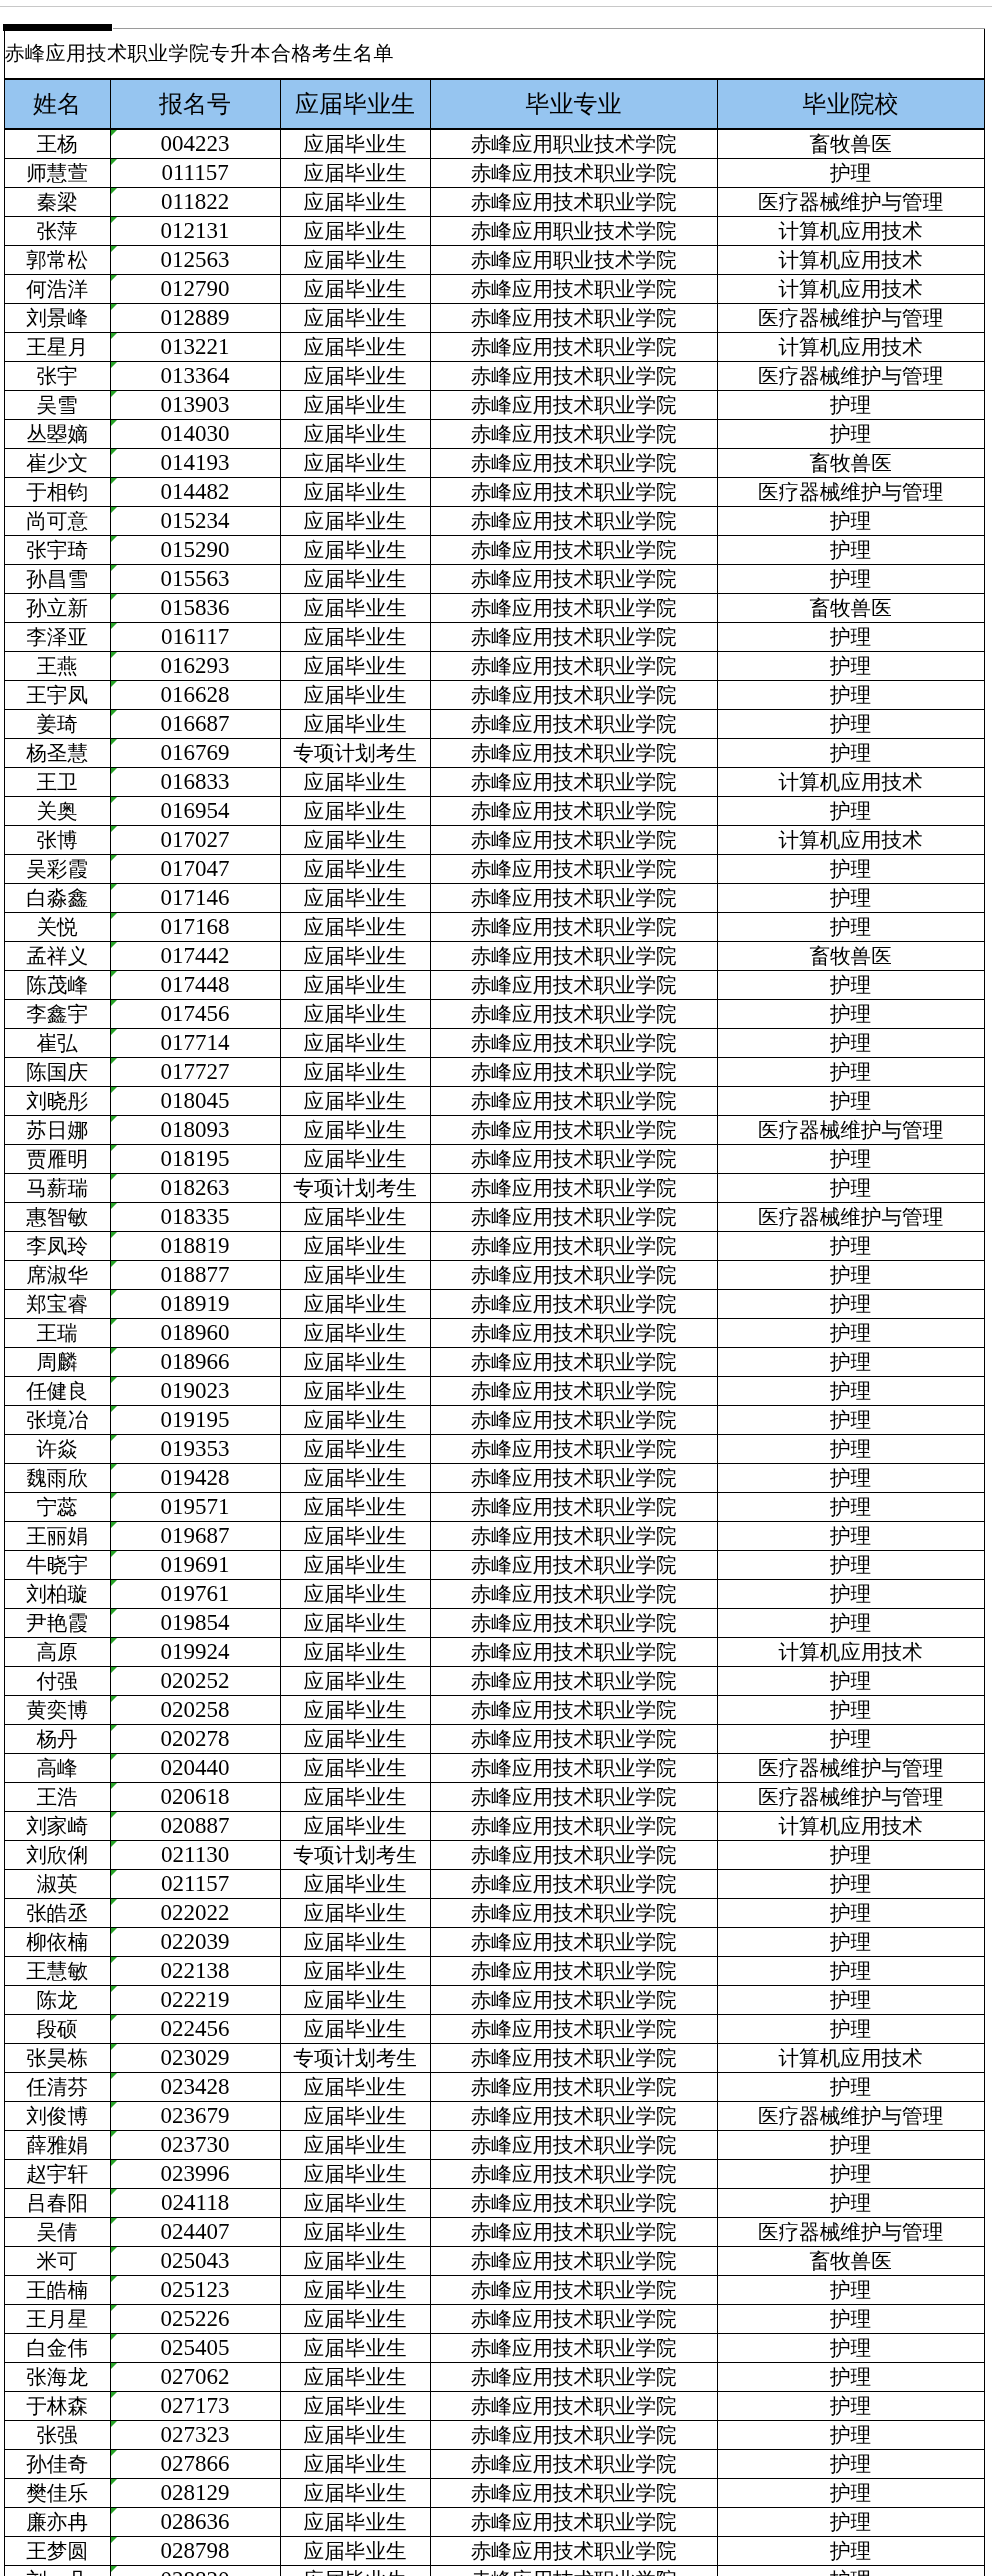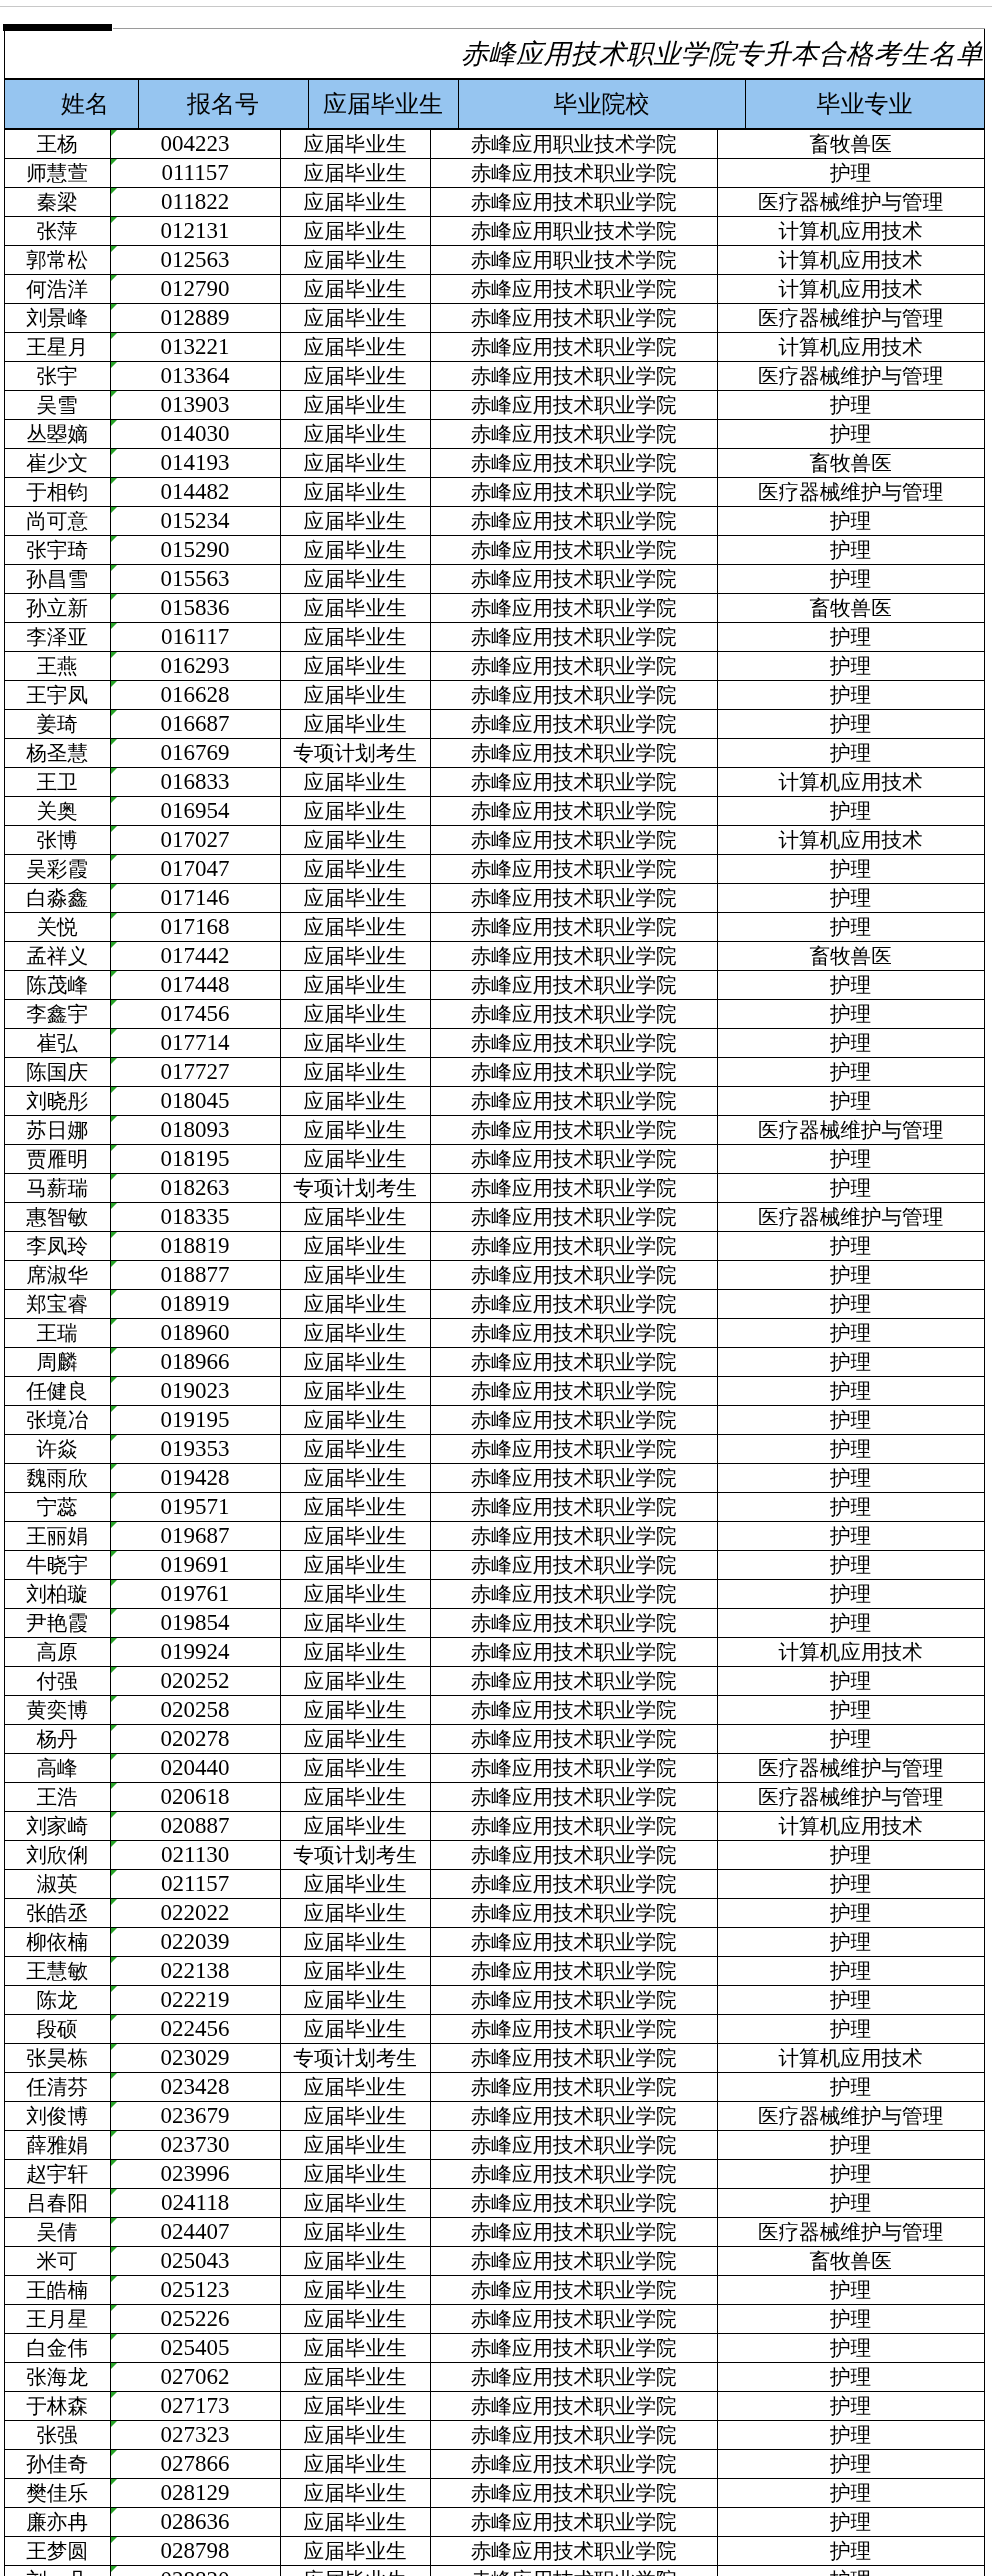--- a/index.html
+++ b/index.html
@@ -19,31 +19,31 @@
   .sheet{
     position:absolute;left:3.6px;top:29px;width:981px;
     border-left:1.5px solid var(--border-color);
     border-right:1.5px solid var(--border-color);
     box-sizing:border-box;background:#fff;
   }
   .corner-bar{position:absolute;left:-1.5px;top:-4.6px;width:109px;height:6.7px;background:var(--border-color);}
   .top-thin{position:absolute;left:108px;top:-1px;right:-1.5px;height:1px;background:#9a9a9a;}
   .title-row{
     height:49px;border-bottom:2.1px solid var(--border-color);
-    display:flex;align-items:center;justify-content:flex-end;
-    font-size:27px;letter-spacing:0.5px;white-space:nowrap;font-style:italic;
+    display:flex;align-items:center;justify-content:flex-start;
+    font-size:20px;letter-spacing:0.5px;white-space:nowrap;
   }
   .grid{display:grid;grid-template-columns:106px 170px 150px 287px 1fr;}
   .cell{
     box-sizing:border-box;border-right:1px solid var(--border-color);
     display:flex;align-items:center;justify-content:center;
     white-space:nowrap;position:relative;overflow:visible;
   }
   .cell:last-child{border-right:none;}
-  .header-row{height:48px;border-bottom:2.1px solid var(--border-color);background:var(--header-bg);padding-left:28px;}
+  .header-row{height:48px;border-bottom:2.1px solid var(--border-color);background:var(--header-bg);}
   .header-row .cell{font-size:24px;}
   .data-row{height:29px;}
   .data-row .cell{border-bottom:1.5px solid var(--border-color);font-size:20.6px;}
   .data-row .cell.reg{font-size:23px;}
   .tri{
     position:absolute;left:0;top:0;width:0;height:0;
     border-top:6.7px solid var(--indicator-green);
     border-right:6.7px solid transparent;
   }
 </style>
@@ -57,22 +57,22 @@
   <div class="top-thin"></div>
 
   <div class="title-row">
     <span>赤峰应用技术职业学院专升本合格考生名单</span>
   </div>
 
   <div class="grid header-row">
     <div class="cell">姓名</div>
     <div class="cell">报名号</div>
     <div class="cell">应届毕业生</div>
+    <div class="cell">毕业专业</div>
     <div class="cell">毕业院校</div>
-    <div class="cell">毕业专业</div>
   </div>
 
   <div>
   <div class="grid data-row">
     <div class="cell">王杨</div>
     <div class="cell reg"><span class="tri"></span>004223</div>
     <div class="cell">应届毕业生</div>
     <div class="cell">赤峰应用职业技术学院</div>
     <div class="cell">畜牧兽医</div>
   </div>

